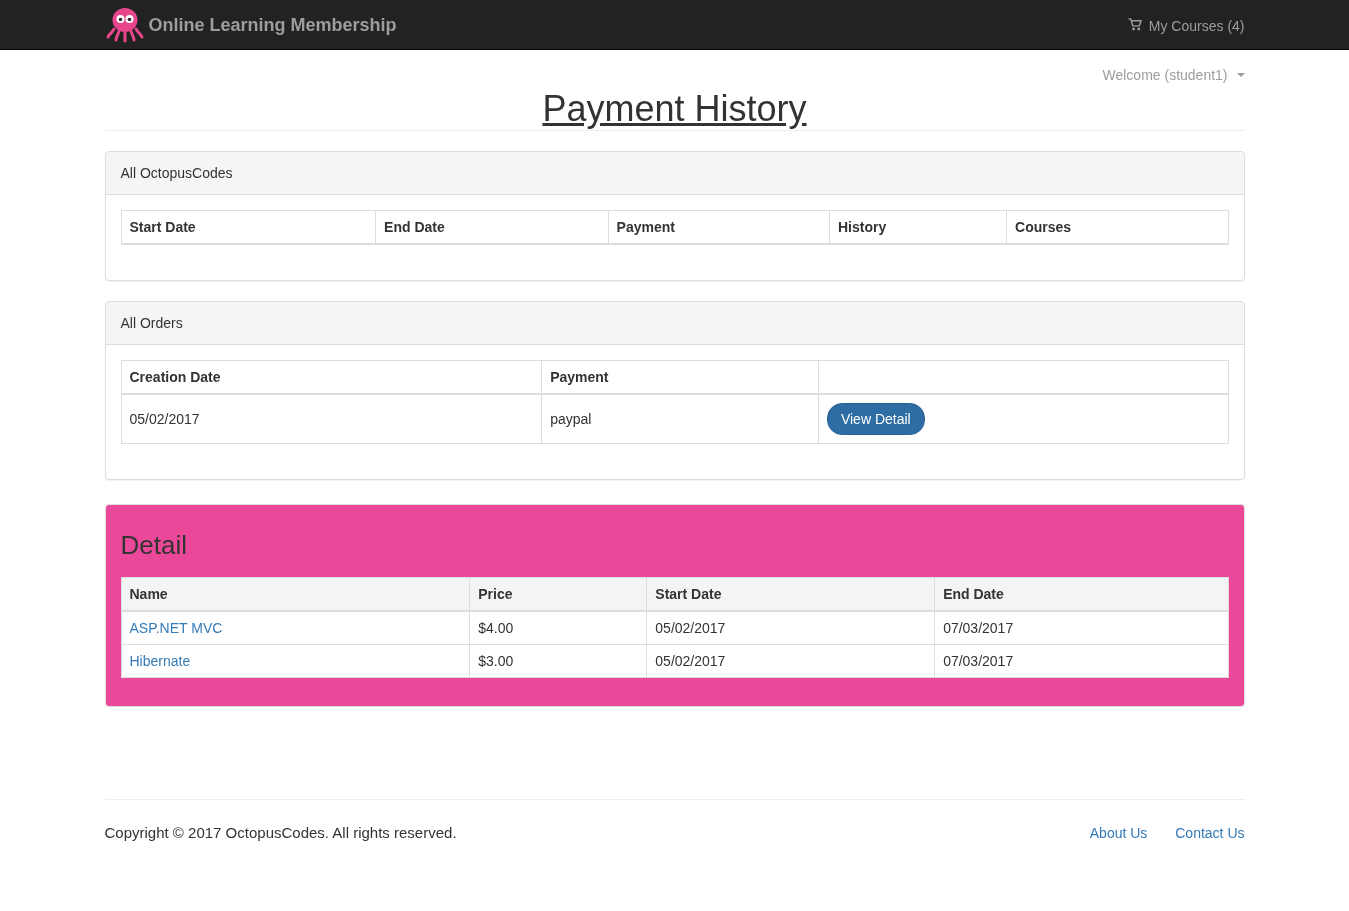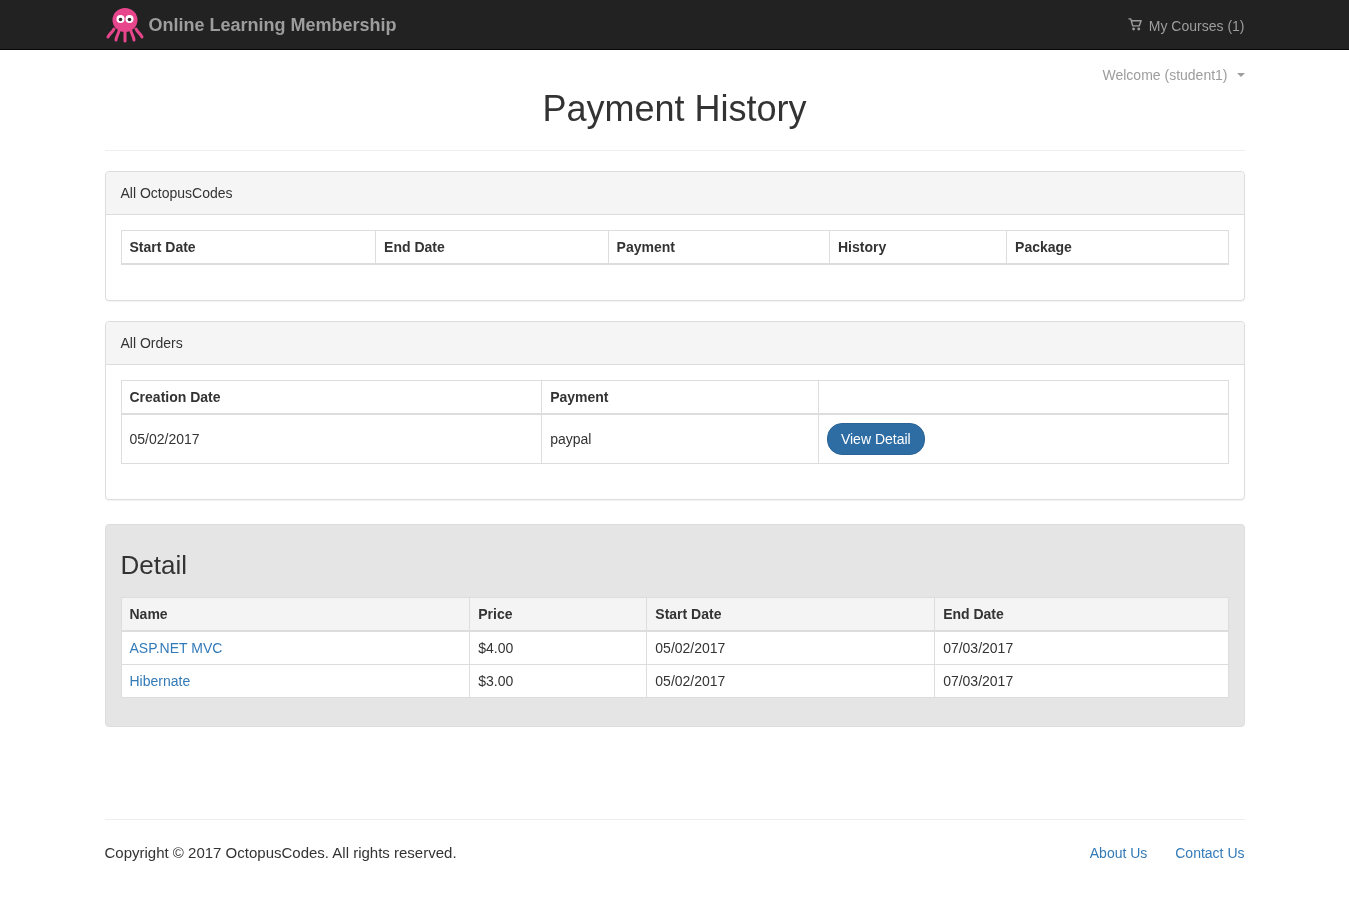--- a/index.html
+++ b/index.html
@@ -59,22 +59,23 @@
 
   
   .container { width: 1140px; margin: 0 auto; }
 
   .page-title {
     text-align: center;
     font-size: 36px;
     font-weight: 500;
     color: #333333;
     margin: 38px 0 20px 0;
-    padding-bottom: 20px;
+    padding-bottom: 0;
     border-bottom: 1px solid #eeeeee;
+    text-decoration: underline;
   }
 
   
   .panel {
     border: 1px solid #dddddd;
     border-radius: 4px;
     margin-bottom: 20px;
     background: #ffffff;
     box-shadow: 0 1px 1px rgba(0,0,0,.05);
   }
@@ -93,21 +94,21 @@
     border: 1px solid #dddddd;
     padding: 8px;
     text-align: left;
     vertical-align: middle;
     font-size: 14px;
   }
   .table-bordered thead th { border-bottom-width: 2px; font-weight: bold; padding-left: 8px; }
 
   
   .detail-section {
-    background: #e5e5e5;
+    background: #ec4899;
     border: 1px solid #dddddd;
     border-radius: 4px;
     padding: 15px 15px 8px 15px;
     margin-top: 24px;
   }
   .detail-title {
     font-size: 26px;
     font-weight: 400;
     color: #333333;
     margin: 10px 0 16px 0;
@@ -173,21 +174,21 @@
         <span>Membership</span>
       </a>
       <a class="nav-link">
         <span>
           <svg width="16" height="15" viewBox="0 0 16 16" aria-hidden="true">
             <path d="M1 2 H3.5 L5.5 9.5 H12.5 L14.5 4 H4.2" fill="none" stroke="#9d9d9d" stroke-width="1.5" stroke-linejoin="round"></path>
             <circle cx="6.5" cy="12.8" r="1.5" fill="#9d9d9d"></circle>
             <circle cx="12" cy="12.8" r="1.5" fill="#9d9d9d"></circle>
           </svg>
         </span>
-        <span>My Courses (1)</span>
+        <span>My Courses (4)</span>
       </a>
       <a class="nav-link">
         <span>Welcome (student1)</span>
         <span class="caret"></span>
       </a>
     </div>
   </div>
 </nav>
 
 <div class="container">
@@ -204,21 +205,21 @@
             <col style="width:20%">
             <col style="width:16%">
             <col style="width:20%">
         </colgroup>
         <thead>
           <tr>
             <th>Start Date</th>
             <th>End Date</th>
             <th>Payment</th>
             <th>History</th>
-            <th>Package</th>
+            <th>Courses</th>
           </tr>
         </thead>
         <tbody></tbody>
       </table>
     </div>
   </div>
 
   <div class="panel">
     <div class="panel-heading">All Orders</div>
     <div class="panel-body">

